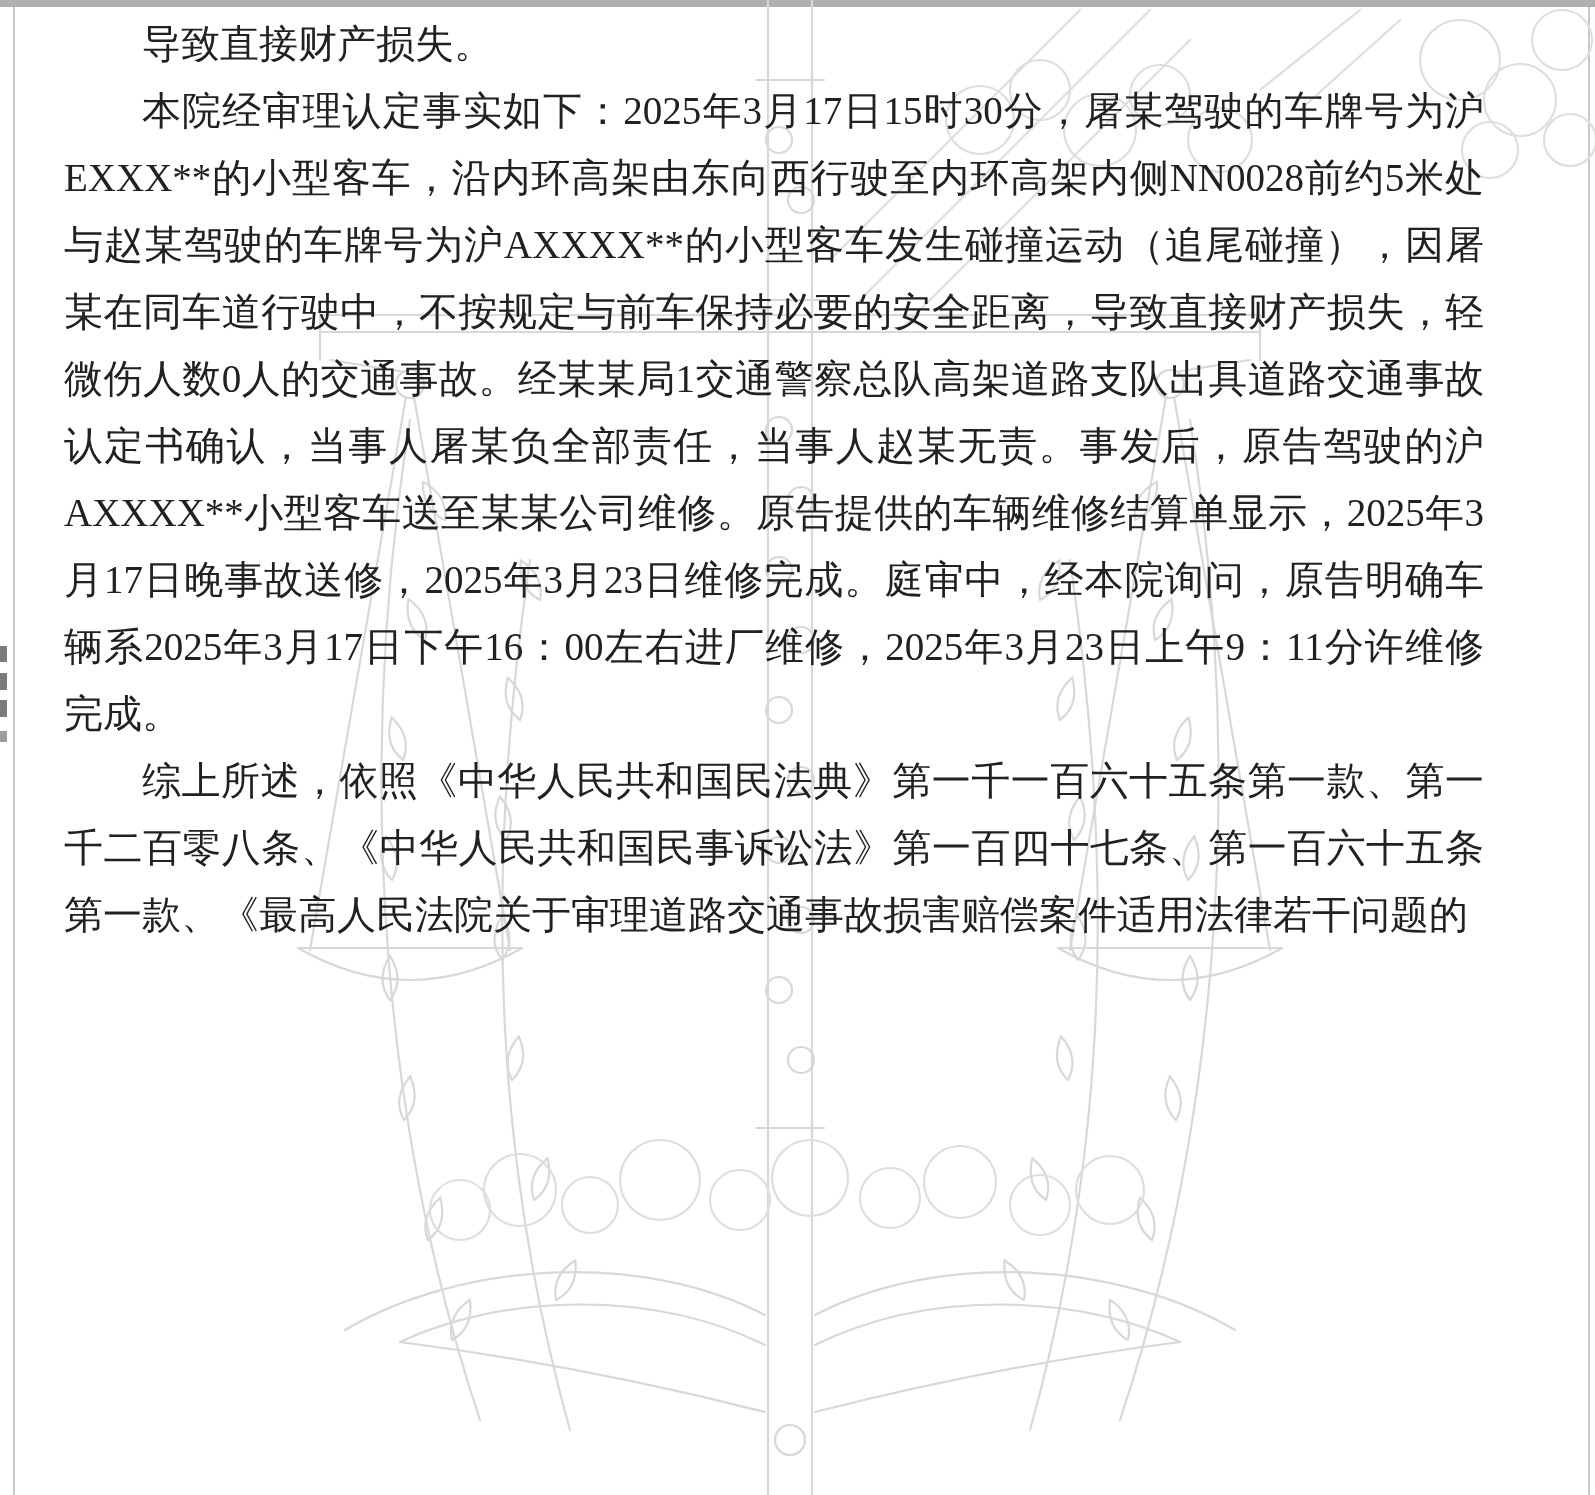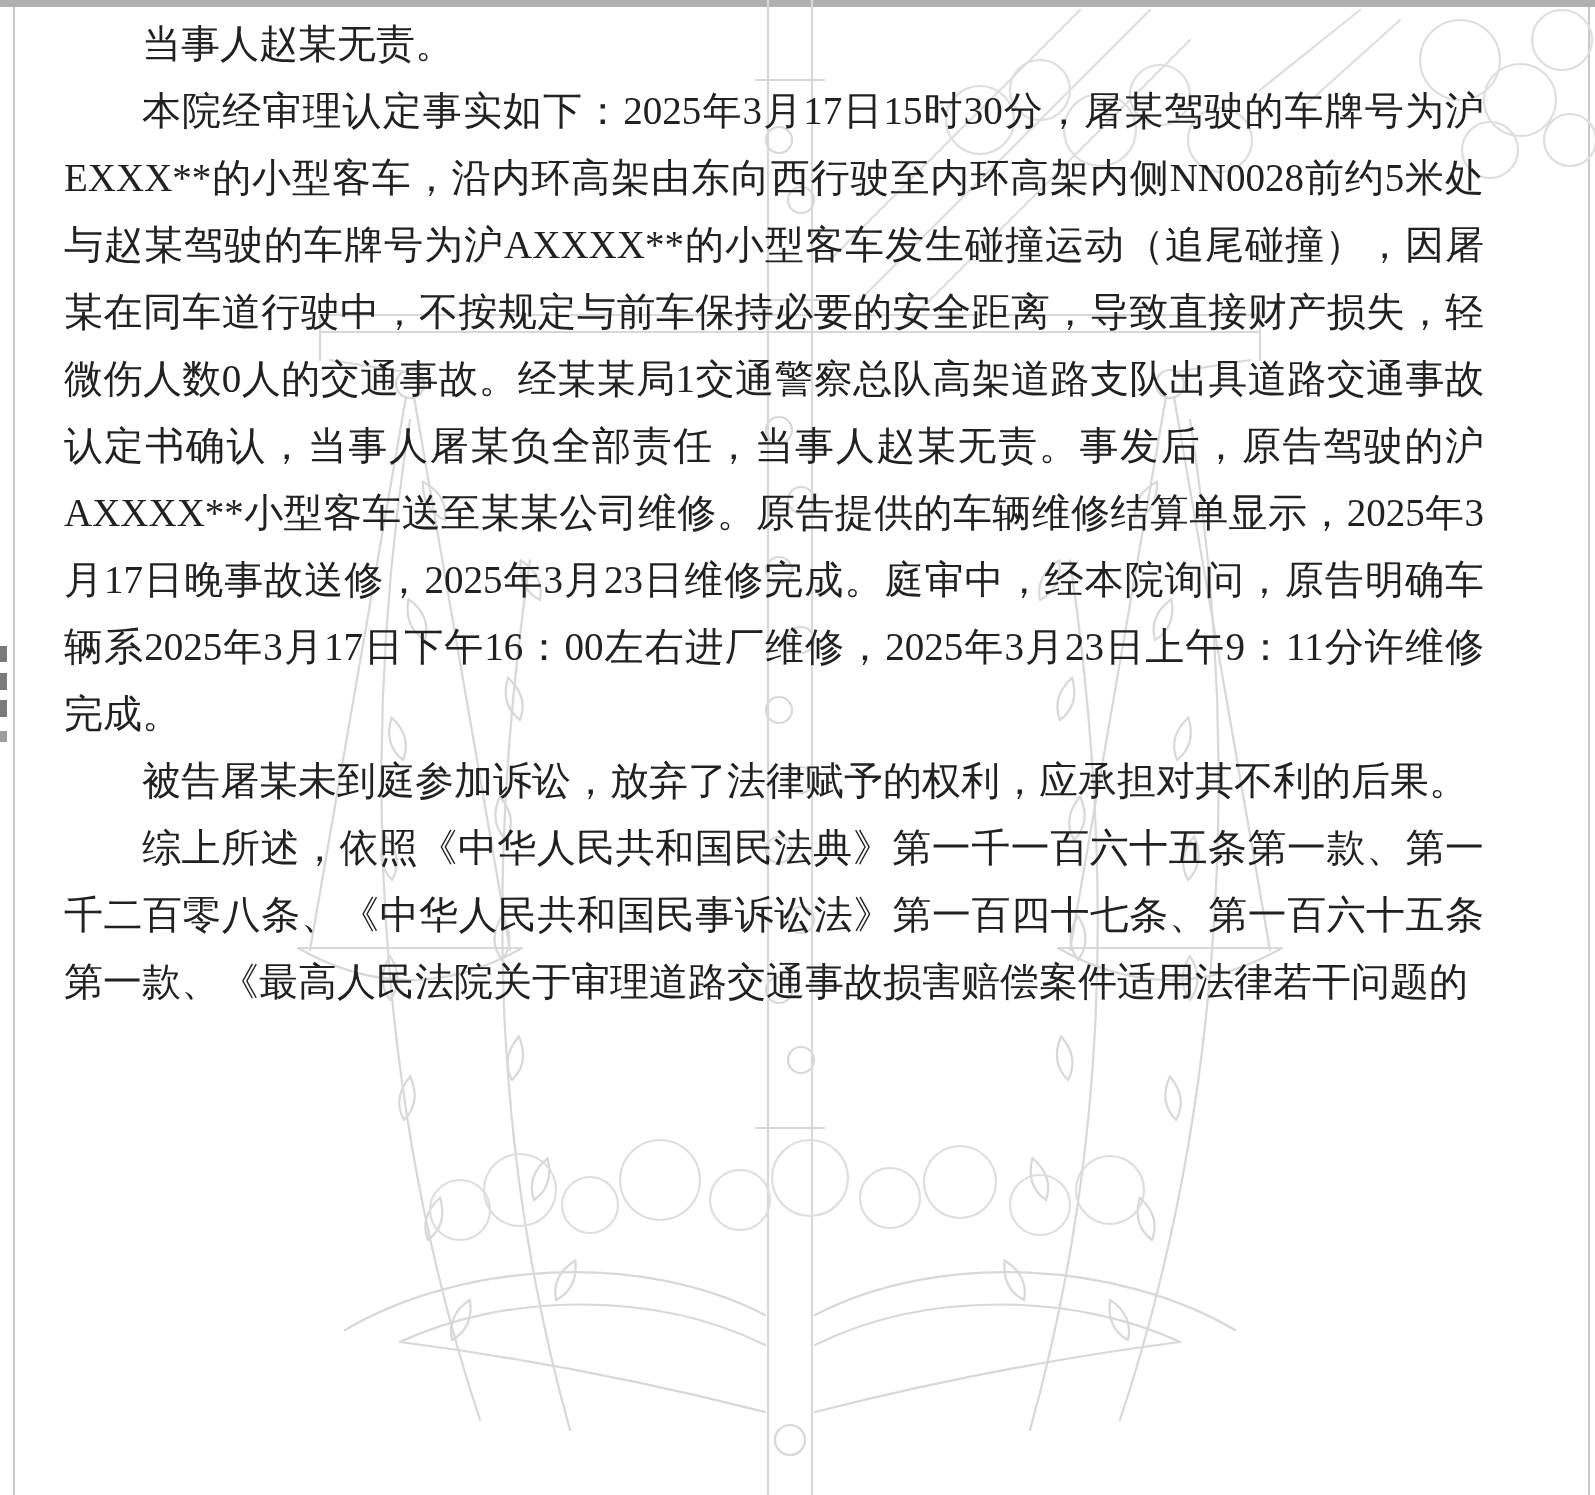--- a/index.html
+++ b/index.html
@@ -156,17 +156,16 @@
     <path d="M765,1315 C640,1250 460,1262 345,1330"></path>
     <path d="M765,1345 C650,1288 500,1295 400,1342"></path>
     <path d="M400,1342 C540,1360 670,1388 765,1412"></path>
     <path d="M815,1315 C940,1250 1120,1262 1235,1330"></path>
     <path d="M815,1345 C930,1288 1080,1295 1180,1342"></path>
     <path d="M1180,1342 C1040,1360 910,1388 815,1412"></path>
   </g>
 </svg>
 
 <div class="doc">
-  <p>当事人赵某无责。</p>
+  <p>导致直接财产损失。</p>
   <p>本院经审理认定事实如下：2025年3月17日15时30分，屠某驾驶的车牌号为沪EXXX**的小型客车，沿内环高架由东向西行驶至内环高架内侧NN0028前约5米处与赵某驾驶的车牌号为沪AXXXX**的小型客车发生碰撞运动（追尾碰撞），因屠某在同车道行驶中，不按规定与前车保持必要的安全距离，导致直接财产损失，轻微伤人数0人的交通事故。经某某局1交通警察总队高架道路支队出具道路交通事故认定书确认，当事人屠某负全部责任，当事人赵某无责。事发后，原告驾驶的沪AXXXX**小型客车送至某某公司维修。原告提供的车辆维修结算单显示，2025年3月17日晚事故送修，2025年3月23日维修完成。庭审中，经本院询问，原告明确车辆系2025年3月17日下午16：00左右进厂维修，2025年3月23日上午9：11分许维修完成。</p>
-  <p>被告屠某未到庭参加诉讼，放弃了法律赋予的权利，应承担对其不利的后果。</p>
   <p>综上所述，依照《中华人民共和国民法典》第一千一百六十五条第一款、第一千二百零八条、《中华人民共和国民事诉讼法》第一百四十七条、第一百六十五条第一款、《最高人民法院关于审理道路交通事故损害赔偿案件适用法律若干问题的</p>
 </div>
 
 </body></html>

